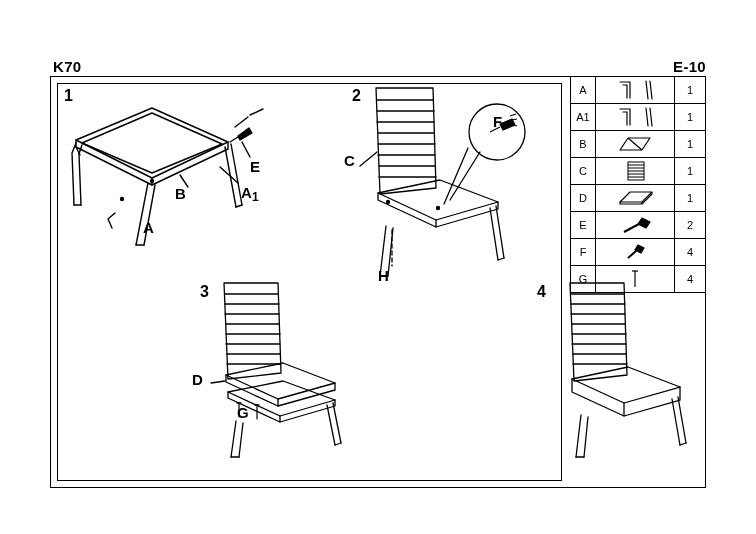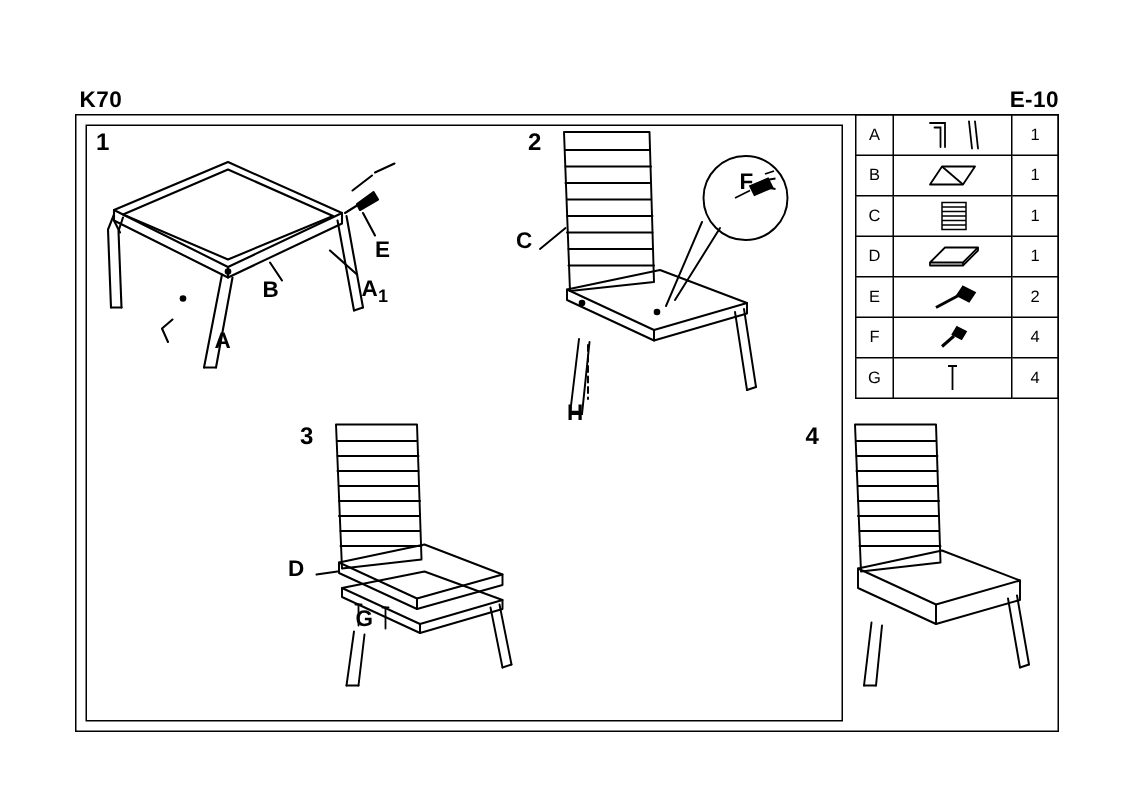--- a/index.html
+++ b/index.html
@@ -286,20 +286,36 @@
                   <path d="M15 6 L19 6 L19 19"></path>
                   <path d="M38 2 L40 20"></path>
                   <path d="M42 2 L44 20"></path>
                 </g>
               </svg>
           </div>
         </td>
         <td class="c-qty">1</td>
       </tr>
       <tr>
+        <td class="c-label">A1</td>
+        <td class="c-pic">
+          <div class="pic-wrap">
+            <svg width="54" height="22" viewBox="0 0 54 22">
+                <g fill="none" stroke="#000" stroke-width="1.2" stroke-linecap="round">
+                  <path d="M12 3 L22 3 L22 19"></path>
+                  <path d="M15 6 L19 6 L19 19"></path>
+                  <path d="M38 2 L40 20"></path>
+                  <path d="M42 2 L44 20"></path>
+                </g>
+              </svg>
+          </div>
+        </td>
+        <td class="c-qty">1</td>
+      </tr>
+      <tr>
         <td class="c-label">B</td>
         <td class="c-pic">
           <div class="pic-wrap">
             <svg width="54" height="22" viewBox="0 0 54 22">
                 <g fill="none" stroke="#000" stroke-width="1.2" stroke-linejoin="round">
                   <path d="M12 17 L20 5 L42 5 L34 17 Z"></path>
                   <path d="M20 5 L34 17"></path>
                 </g>
               </svg>
           </div>

